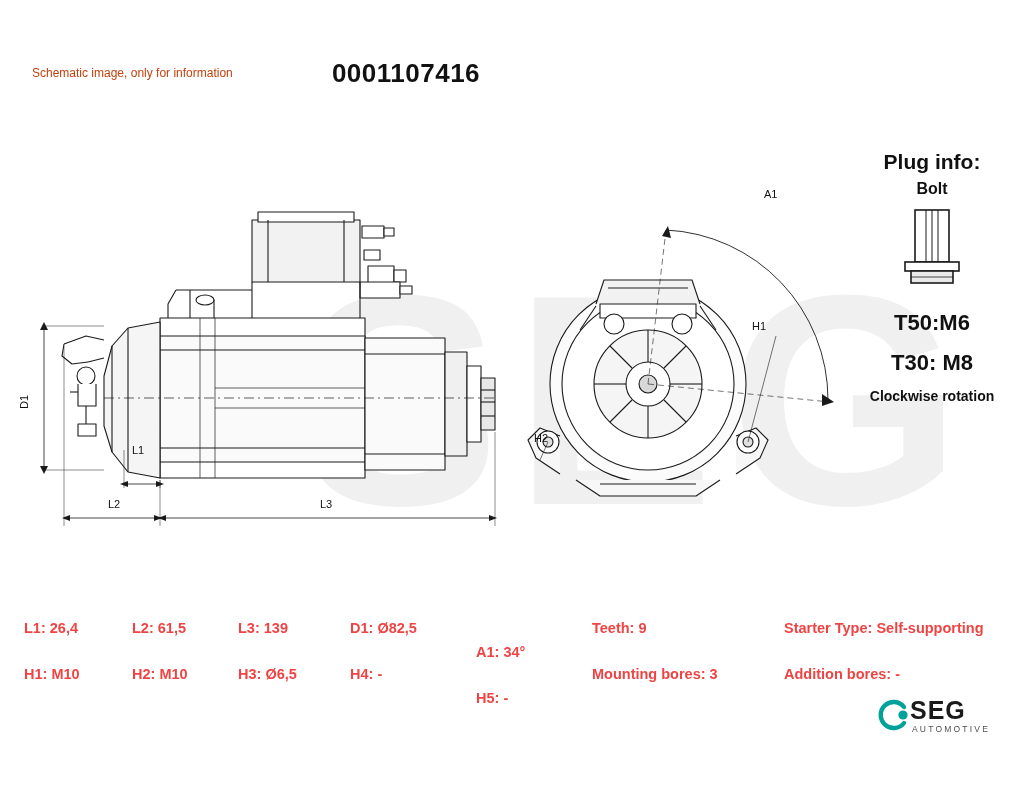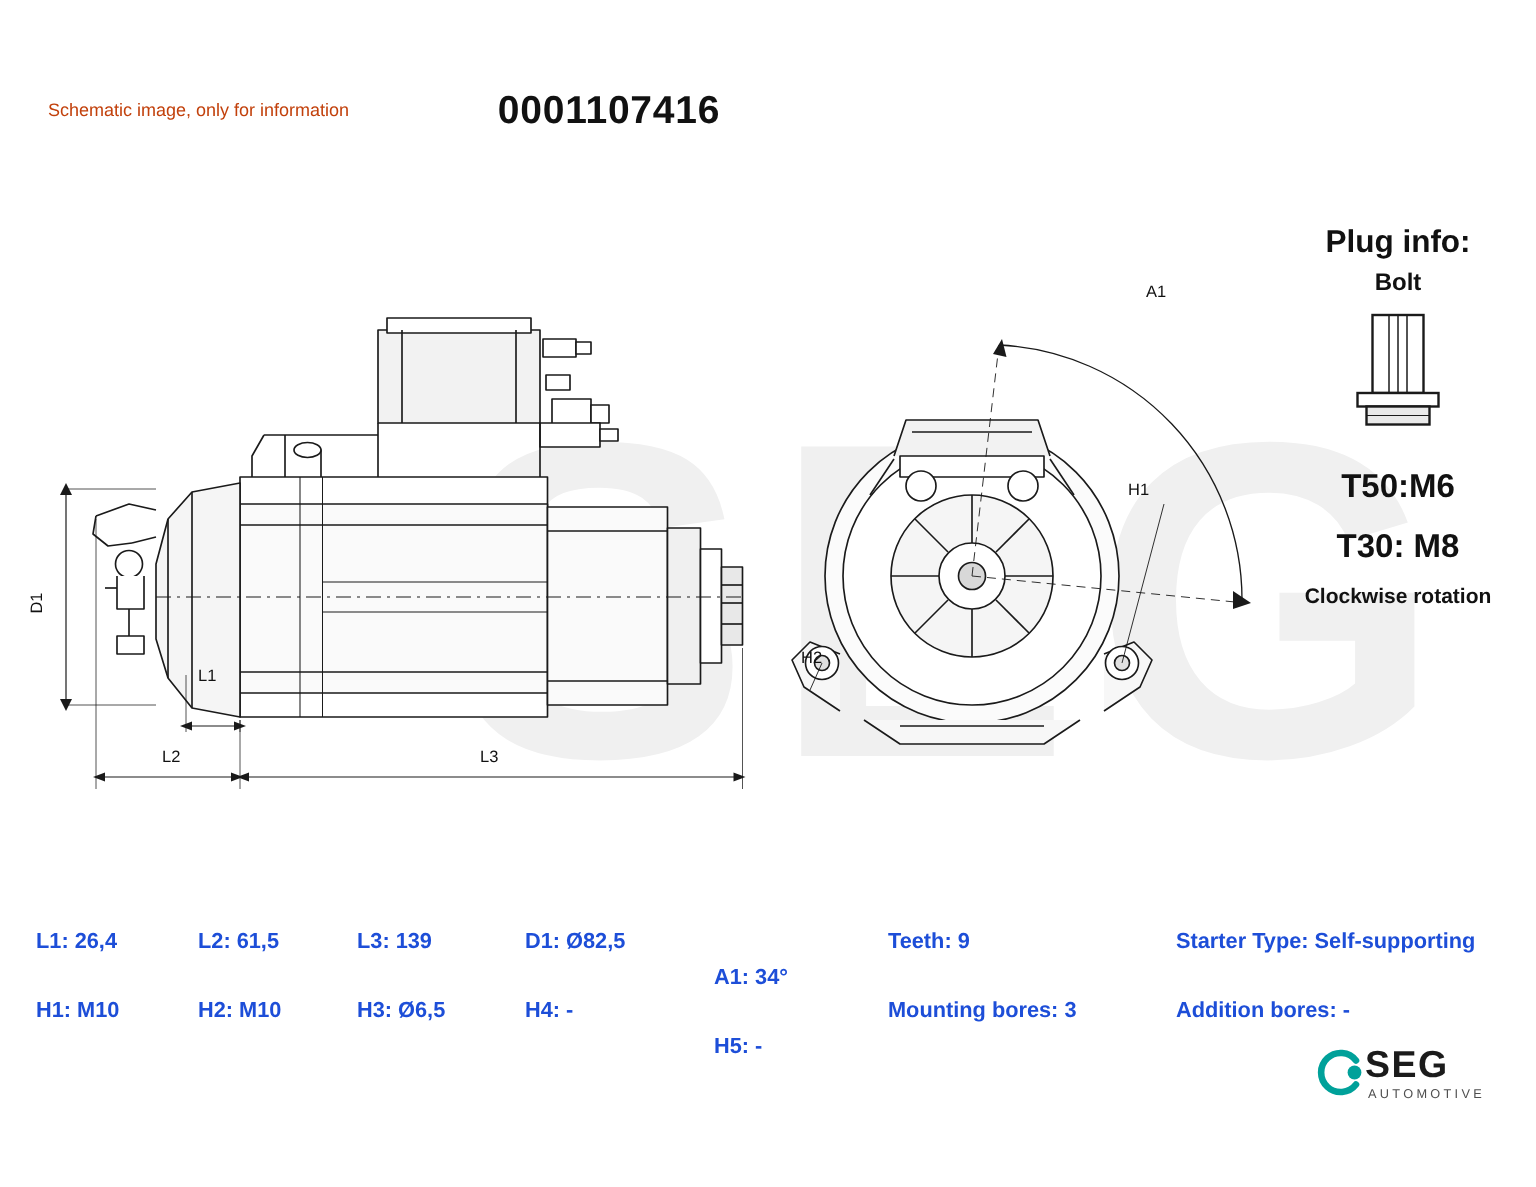--- a/index.html
+++ b/index.html
@@ -49,21 +49,21 @@
   .plug-line{font-size:22px;font-weight:bold;margin-top:14px;}
   .rot-title{font-size:19px;font-weight:bold;margin-top:22px;}
   .rot-val{font-size:14px;font-weight:bold;margin-top:12px;}
 
   
   .drawing{position:absolute;left:0;top:140px;width:1024px;height:430px;}
 
   
   .specs{
     position:absolute;left:24px;top:620px;width:990px;
-    font-size:14.5px;font-weight:bold;color:#1d4ed8;
+    font-size:14.5px;font-weight:bold;color:#ef4444;
   }
   .spec-row{display:flex;align-items:flex-start;margin-bottom:6px;}
   .spec-cell{flex:0 0 auto;}
   .c1{width:108px;}
   .c2{width:106px;}
   .c3{width:112px;}
   .c4{width:126px;}
   .c5{width:116px;margin-top:24px;}
   .c6{width:192px;}
   .c7{width:auto;}

